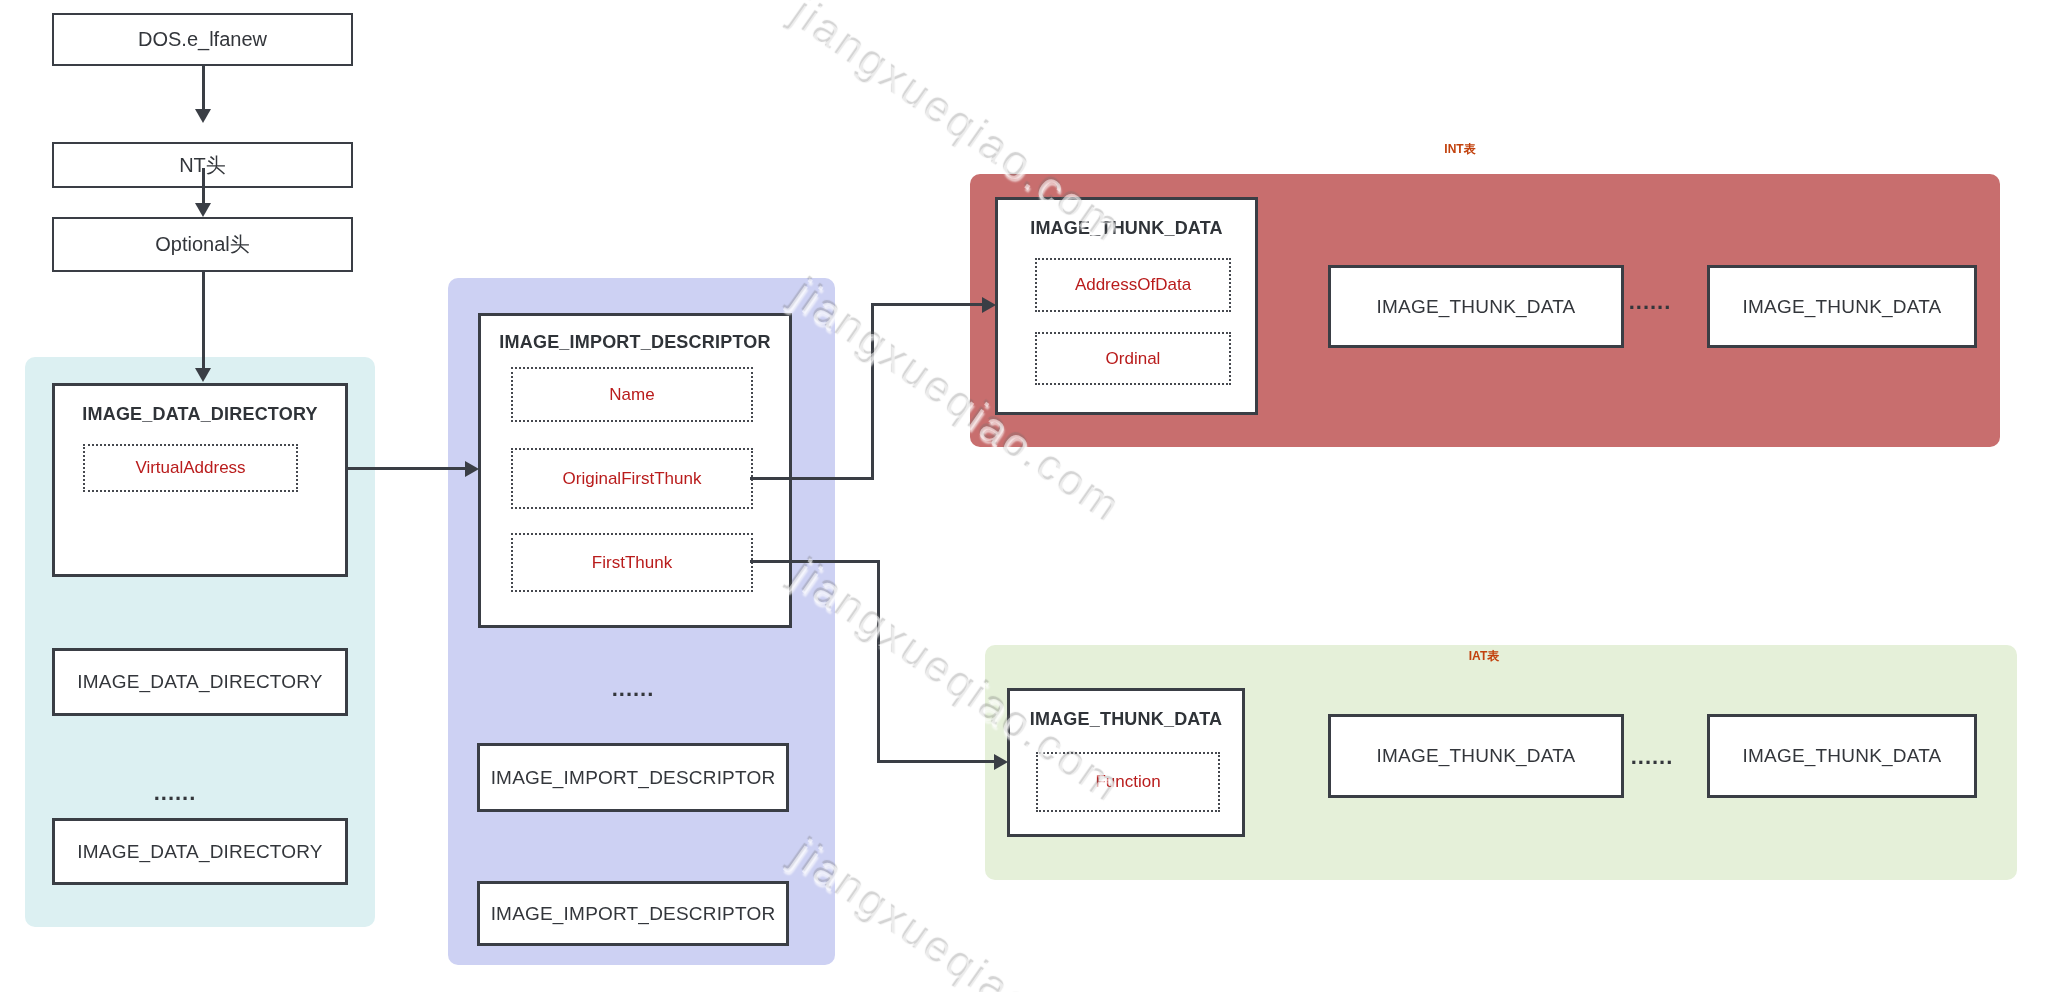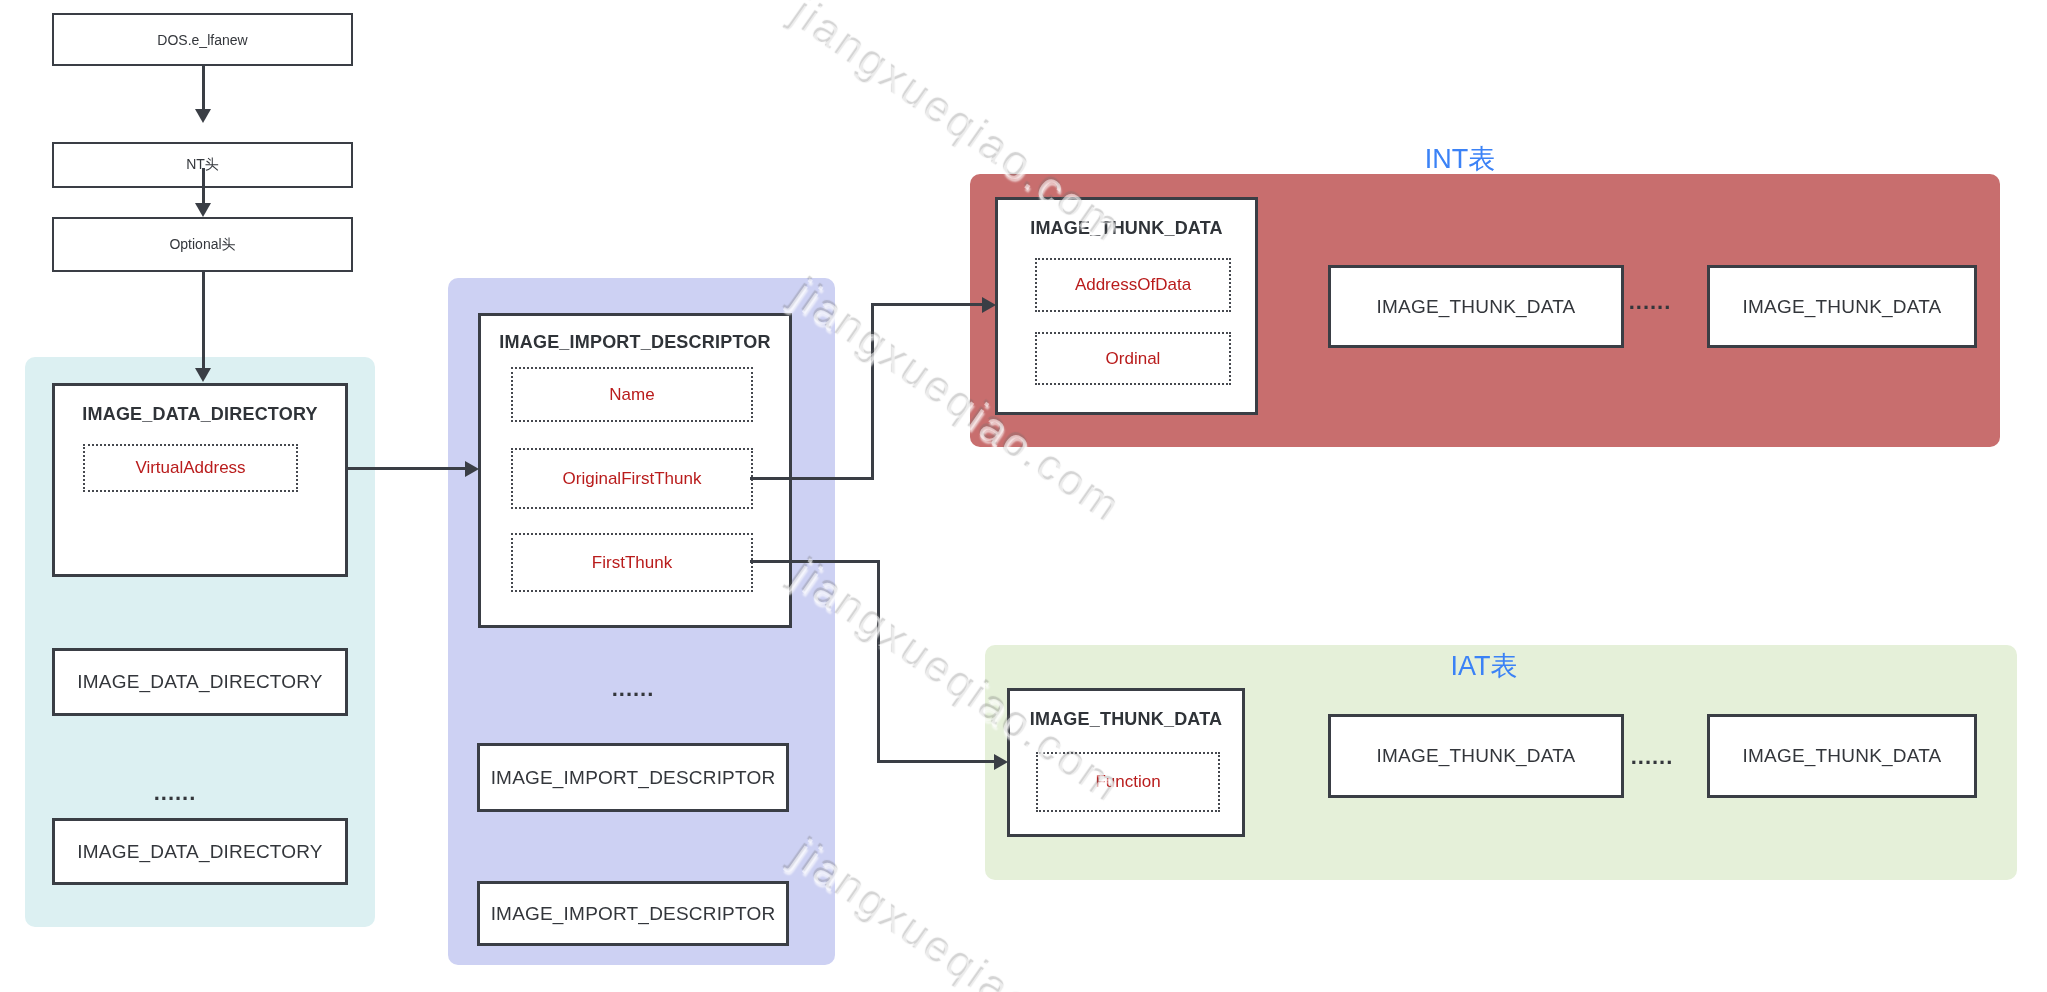--- a/index.html
+++ b/index.html
@@ -17,21 +17,21 @@
   .panel { position: absolute; border-radius: 10px; }
   .panel-cyan   { left:25px;  top:357px; width:350px;  height:570px; background:#dcf0f2; }
   .panel-purple { left:448px; top:278px; width:387px;  height:687px; background:#cdd1f3; }
   .panel-red    { left:970px; top:174px; width:1030px; height:273px; background:#c86e6e; }
   .panel-green  { left:985px; top:645px; width:1032px; height:235px; background:#e5f0d9; }
   
   .solidbox {
     position: absolute; background:#fff; border:3px solid #3a3e45;
     display:flex; align-items:center; justify-content:center; text-align:center;
   }
-  .flowbox { border-width:2.5px; font-size:14px; }
+  .flowbox { border-width:2.5px; font-size:20px; }
   .rowbox  { font-size:19px; letter-spacing:0.2px; }
   .structbox { display:block; }
   .struct-title {
     position:absolute; left:0; right:0; text-align:center;
     font-weight:bold; font-size:18px; color:#2f3338; letter-spacing:0.2px;
   }
   .dottedbox {
     position:absolute; background:#fff; border:2px dotted #45484e;
     display:flex; align-items:center; justify-content:center; text-align:center;
     font-size:17px; color:#b91c1c;
@@ -42,21 +42,21 @@
   .vline { width:3px; }
   .ah-right { position:absolute; width:0; height:0;
     border-top:8px solid transparent; border-bottom:8px solid transparent;
     border-left:14px solid #3a3e45; }
   .ah-down { position:absolute; width:0; height:0;
     border-left:8px solid transparent; border-right:8px solid transparent;
     border-top:14px solid #3a3e45; }
   
   .panel-label {
     position:absolute; width:120px; text-align:center;
-    font-weight:normal; font-size:27px; color:#3b82f6;
+    font-weight:bold; font-size:12px; color:#c2410c;
   }
   .dots {
     position:absolute; width:90px; text-align:center;
     font-weight:bold; font-size:22px; letter-spacing:1px; color:#33363b;
   }
   
   .wm {
     position:absolute; white-space:nowrap; pointer-events:none; z-index:50;
     font-size:44px; letter-spacing:3px; font-weight:400;
     transform: rotate(35deg); transform-origin: 0 0;

